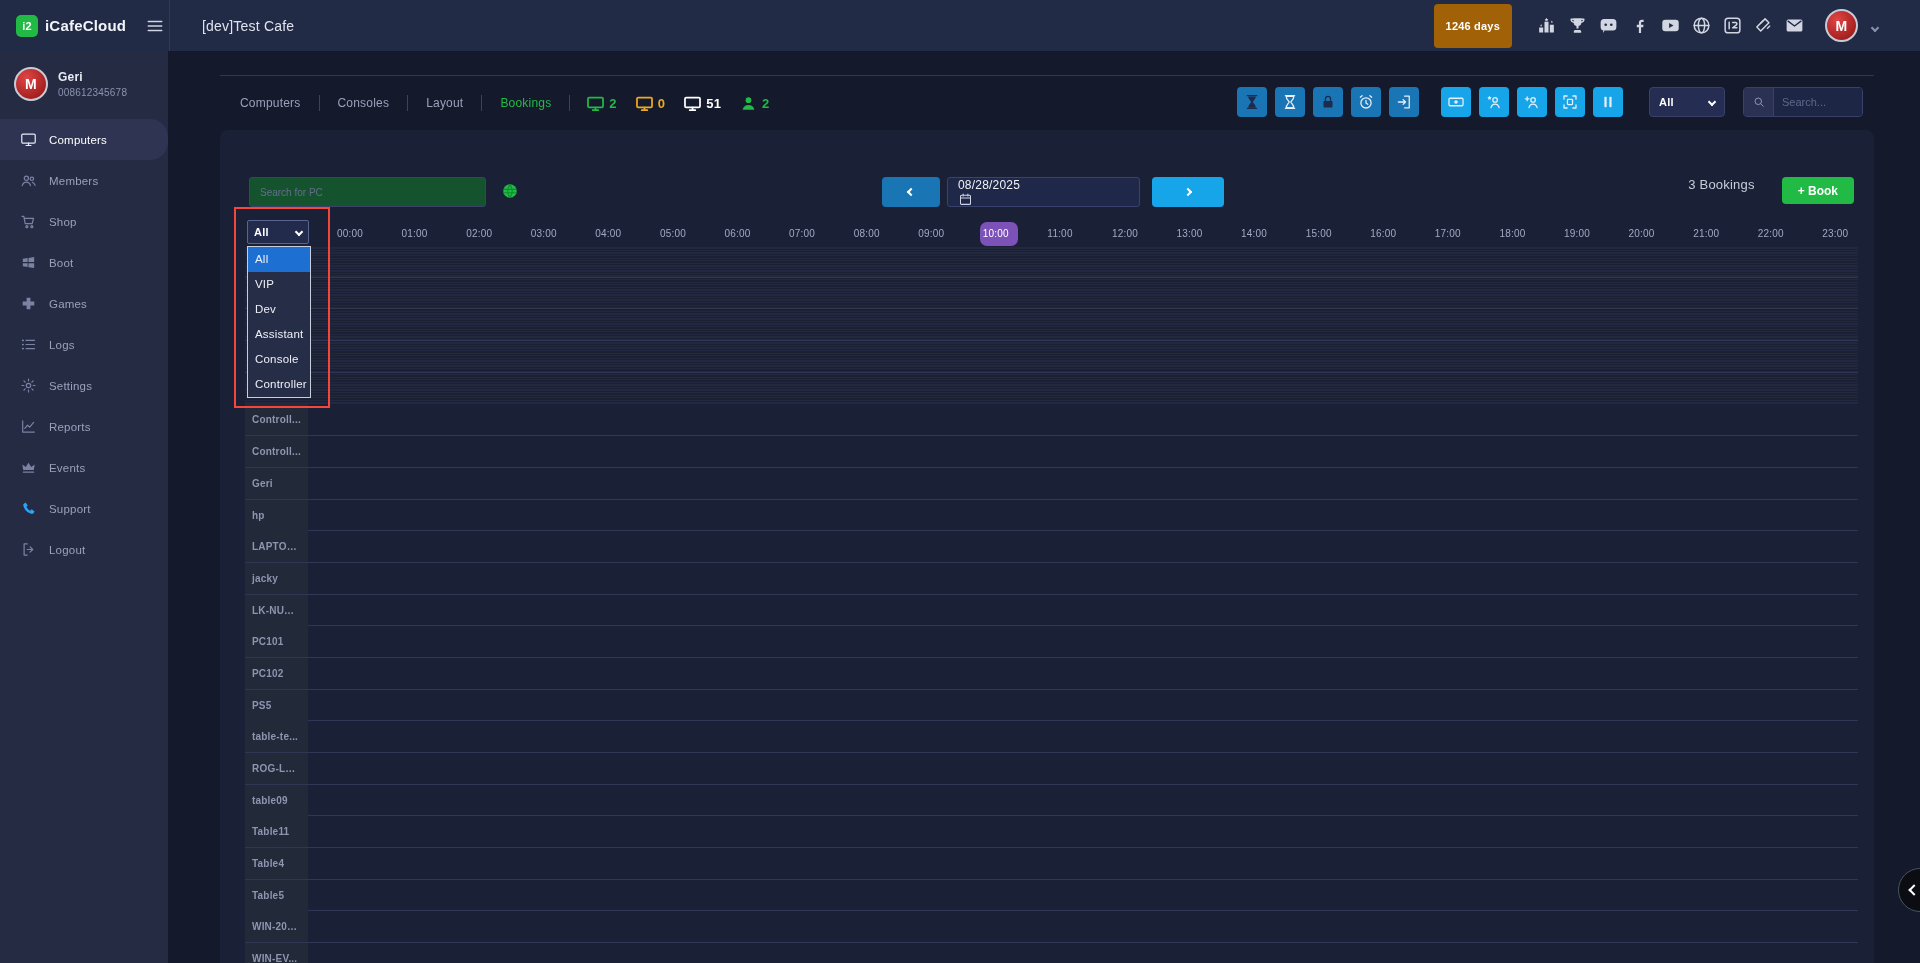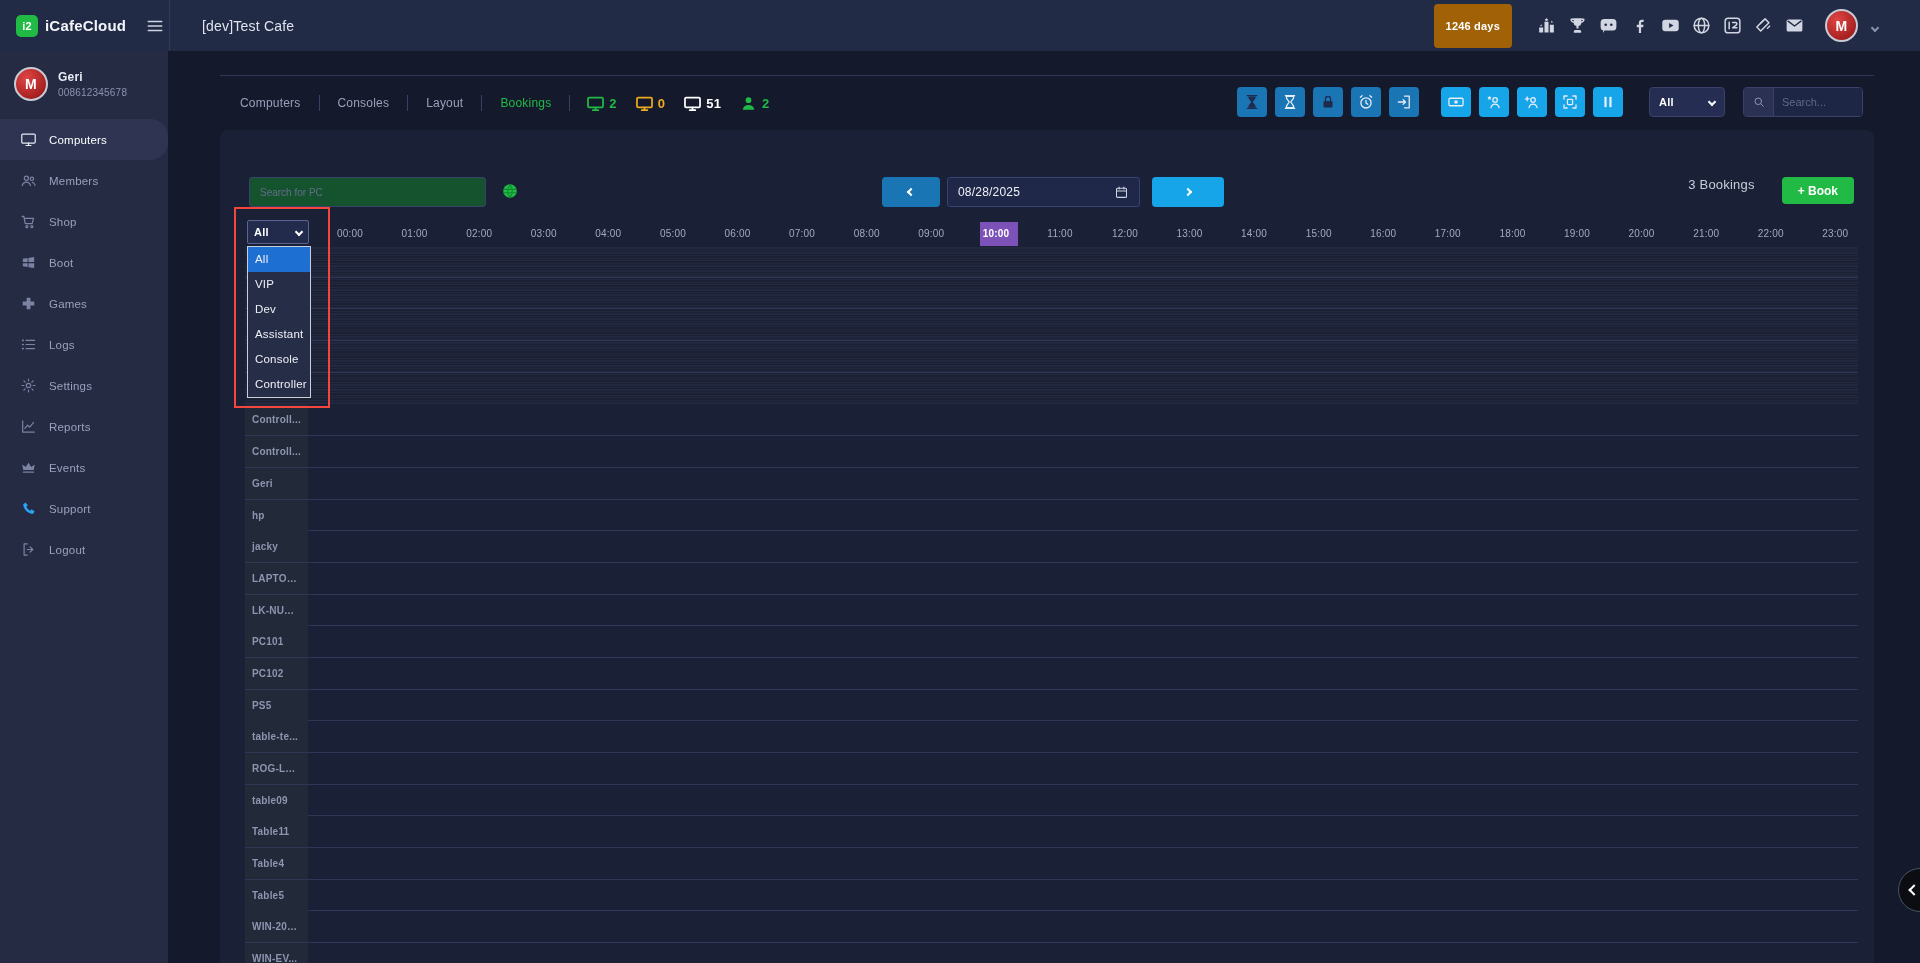--- a/index.html
+++ b/index.html
@@ -63,32 +63,32 @@
   .search-box input::placeholder { color:#5f6888; }
 
   
   .panel { position:absolute; left:220px; top:130px; width:1654px; height:833px; background:#1a2137; border-radius:8px 8px 0 0; overflow:hidden; z-index:1; }
   .pc-search { position:absolute; left:29px; top:47px; width:237px; height:30px; background:#14532d; border:1px solid #3a4268; border-radius:3px; color:#cfd4e2; font-size:10px; padding:0 10px; outline:none; font-family:inherit; }
   .pc-search::placeholder { color:#646d8c; }
   .globe-green { position:absolute; left:281px; top:52px; width:18px; height:18px; cursor:pointer; }
   .nav-btn { position:absolute; top:47px; height:30px; border:none; border-radius:4px; color:#fff; display:flex; align-items:center; justify-content:center; cursor:pointer; }
   .nav-prev { left:662px; width:58px; background:#1a75b5; }
   .nav-next { left:932px; width:72px; background:#17a5ea; }
-  .date-input { position:absolute; left:727px; top:47px; width:193px; height:30px; background:#1f2848; border:1px solid #3a4270; border-radius:3px; display:flex; align-items:center; justify-content:space-between; padding:0 10px; font-size:12px; color:#f0f2f8; cursor:pointer; }
+  .date-input { position:absolute; left:727px; top:47px; width:193px; height:30px; background:#1f2848; border:1px solid #3a4270; border-radius:3px; display:flex; align-items:flex-start; justify-content:space-between; padding:0 10px; font-size:12px; color:#f0f2f8; cursor:pointer;flex-direction:column; }
   .cal-icon { width:15px; height:15px; color:#cfd4e2; }
   .right-group { position:absolute; right:20px; top:47px; height:30px; display:flex; align-items:flex-start; gap:27px; }
   .bookings-count { font-size:13px; color:#c7ccd9; }
   .book-btn { height:27px; padding:0 16px; background:#21ba45; border:none; border-radius:4px; color:#fff; font-size:12px; font-weight:bold; cursor:pointer; font-family:inherit; }
 
   
   .grid { position:absolute; left:25px; top:92px; width:1613px; }
   .hours-row { display:flex; height:24px; }
   .corner-cell { width:63px; flex:none; }
   .hcell { flex:1; font-size:10px; color:#a2a9c2; line-height:24px; padding-left:3px; white-space:nowrap; overflow:hidden;margin-left:26px; }
-  .hcell.hl { background:#7c52b8; color:#fff; border-radius:0;font-weight:bold; }
+  .hcell.hl { background:#7c52b8; color:#fff; border-radius:7px; }
   .grow { display:flex; height:31.7px; border-bottom:1px solid rgba(125,136,190,.22);flex-direction:column; }
   .ncell { width:63px; flex:none; background:#222939; color:#8d95b0; font-size:10px; font-weight:bold; line-height:31px; padding:0 7px; white-space:nowrap; overflow:hidden; text-overflow:ellipsis; }
   .tcell { flex:1; cursor:pointer; }
   .tcell.dk { background:#1b2133; }
   .tcell.lt { background:#212840; }
 
   
   .red-box { position:absolute; left:234px; top:207px; width:96px; height:201px; border:2px solid #f5463d; z-index:40; pointer-events:none; }
   .pc-filter-select { position:absolute; left:247px; top:220px; width:62px; height:24px; background:#232b4d; border:1px solid #5a6490; border-radius:2px; display:flex; align-items:center; justify-content:space-between; padding:0 6px; font-size:11px; font-weight:bold; color:#fff; z-index:41; cursor:pointer; }
   .pc-filter-list { position:absolute; left:247px; top:246px; width:64px; background:#262d47; border:1px solid #c9cedd; z-index:41; }
@@ -734,48 +734,48 @@
           <div class="tcell dk"></div>
           <div class="tcell lt"></div>
           <div class="tcell dk"></div>
           <div class="tcell lt"></div>
           <div class="tcell dk"></div>
           <div class="tcell lt"></div>
           <div class="tcell dk"></div>
           <div class="tcell lt"></div>
         </div>
         <div class="grow">
+          <div class="ncell">LAPTOP-...</div>
+          <div class="tcell dk"></div>
+          <div class="tcell lt"></div>
+          <div class="tcell dk"></div>
+          <div class="tcell lt"></div>
+          <div class="tcell dk"></div>
+          <div class="tcell lt"></div>
+          <div class="tcell dk"></div>
+          <div class="tcell lt"></div>
+          <div class="tcell dk"></div>
+          <div class="tcell lt"></div>
+          <div class="tcell dk"></div>
+          <div class="tcell lt"></div>
+          <div class="tcell dk"></div>
+          <div class="tcell lt"></div>
+          <div class="tcell dk"></div>
+          <div class="tcell lt"></div>
+          <div class="tcell dk"></div>
+          <div class="tcell lt"></div>
+          <div class="tcell dk"></div>
+          <div class="tcell lt"></div>
+          <div class="tcell dk"></div>
+          <div class="tcell lt"></div>
+          <div class="tcell dk"></div>
+          <div class="tcell lt"></div>
+        </div>
+        <div class="grow">
           <div class="ncell">jacky</div>
-          <div class="tcell dk"></div>
-          <div class="tcell lt"></div>
-          <div class="tcell dk"></div>
-          <div class="tcell lt"></div>
-          <div class="tcell dk"></div>
-          <div class="tcell lt"></div>
-          <div class="tcell dk"></div>
-          <div class="tcell lt"></div>
-          <div class="tcell dk"></div>
-          <div class="tcell lt"></div>
-          <div class="tcell dk"></div>
-          <div class="tcell lt"></div>
-          <div class="tcell dk"></div>
-          <div class="tcell lt"></div>
-          <div class="tcell dk"></div>
-          <div class="tcell lt"></div>
-          <div class="tcell dk"></div>
-          <div class="tcell lt"></div>
-          <div class="tcell dk"></div>
-          <div class="tcell lt"></div>
-          <div class="tcell dk"></div>
-          <div class="tcell lt"></div>
-          <div class="tcell dk"></div>
-          <div class="tcell lt"></div>
-        </div>
-        <div class="grow">
-          <div class="ncell">LAPTOP-...</div>
           <div class="tcell dk"></div>
           <div class="tcell lt"></div>
           <div class="tcell dk"></div>
           <div class="tcell lt"></div>
           <div class="tcell dk"></div>
           <div class="tcell lt"></div>
           <div class="tcell dk"></div>
           <div class="tcell lt"></div>
           <div class="tcell dk"></div>
           <div class="tcell lt"></div>

